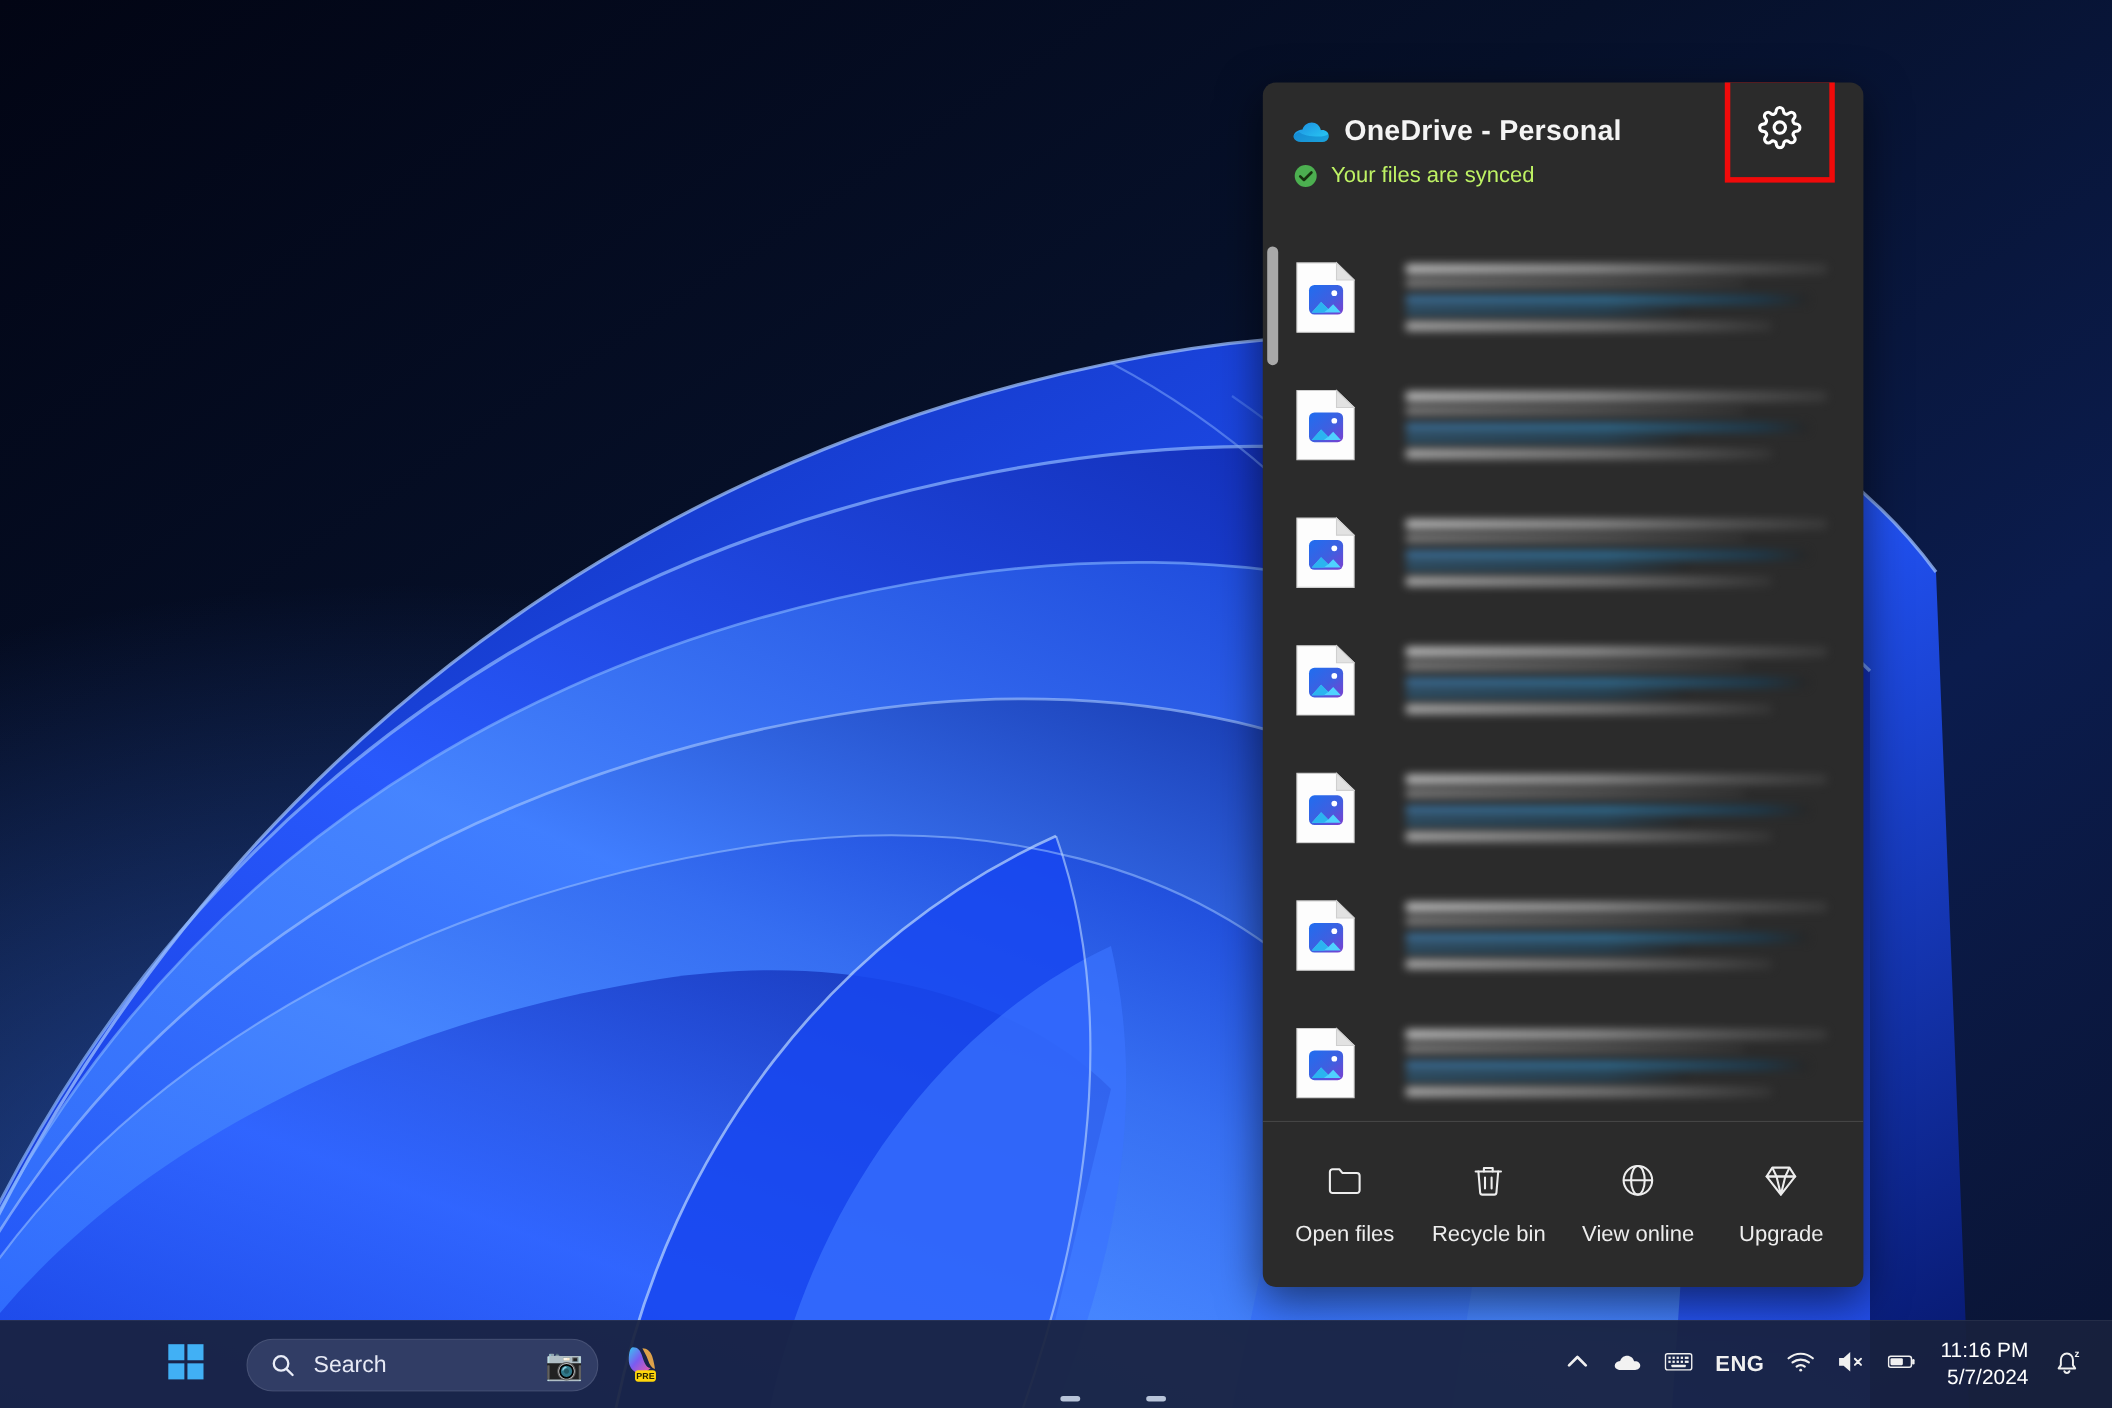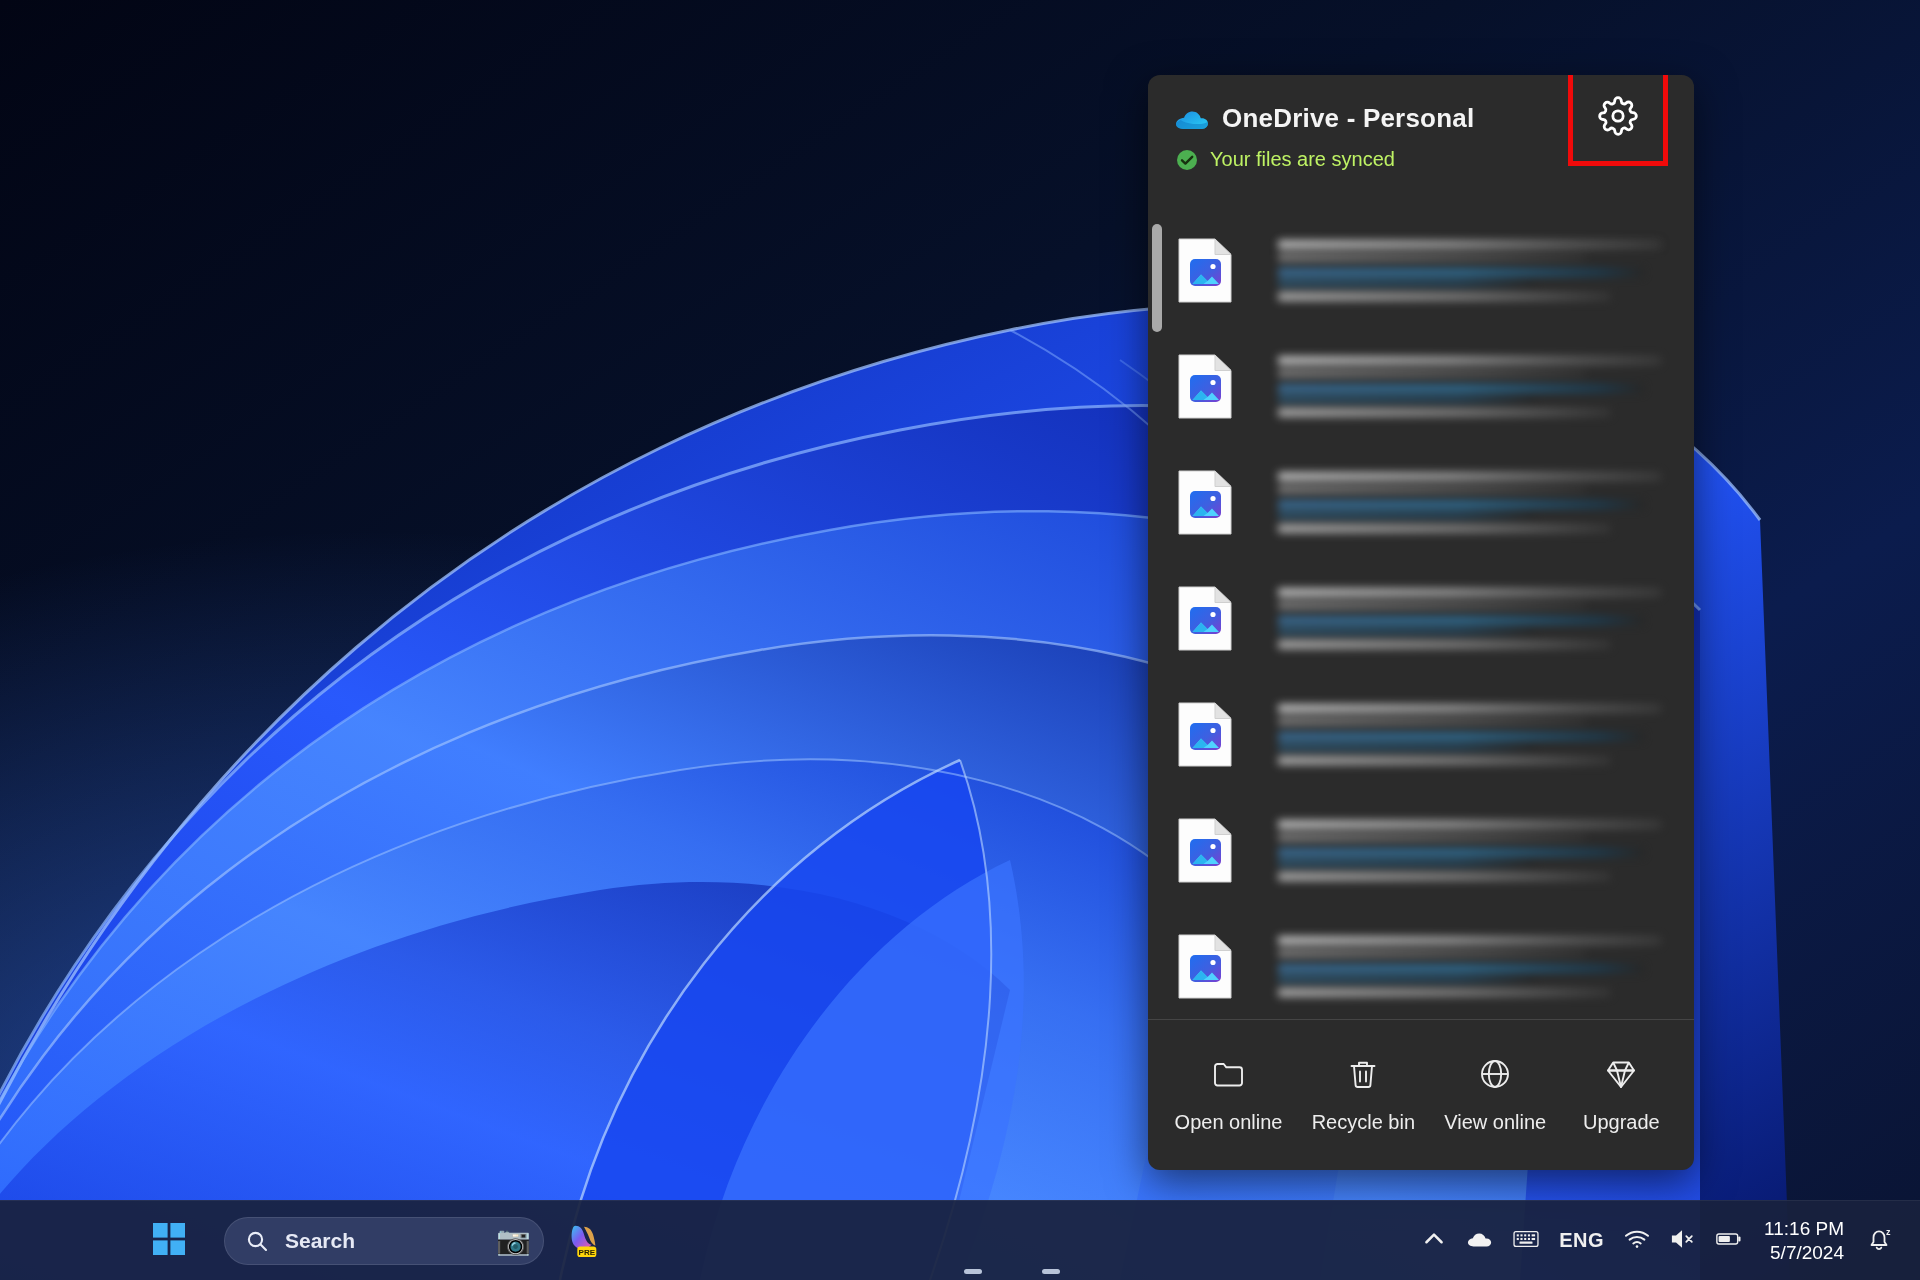--- a/index.html
+++ b/index.html
@@ -93,21 +93,21 @@
   .tb-running::after{
     content:""; position:absolute; bottom:-2px; left:50%; transform:translateX(-50%);
     width:18px; height:5px; border-radius:3px; background:#b8c4d9;
   }
   #start-btn svg{ width:34px; height:34px; }
 
   #searchbox{
     width:320px; height:48px; border-radius:24px;
     background:rgba(70,82,124,.55); border:1px solid rgba(255,255,255,.10);
     display:flex; align-items:center; padding:0 8px 0 20px; margin-left:16px;
-    cursor:pointer; position:relative;font-weight:bold;
+    cursor:pointer; position:relative;
   }
   #searchbox .mag{ width:24px; height:24px; flex:0 0 auto; }
   #search-placeholder{ color:#e6e9f5; font-size:21px; margin-left:16px; flex:1 1 auto; }
   #cam-emoji{ font-size:28px; margin-right:4px; line-height:1; }
 
   #tb-right{
     margin-left:auto; display:flex; align-items:center; gap:0; padding-right:18px;
   }
   .tray-item{
     display:flex; align-items:center; justify-content:center; cursor:pointer;
@@ -405,21 +405,21 @@
       </div>
   </div>
 
   <div id="od-divider"></div>
 
   <div id="od-actions">
       <div class="od-action">
         <span><svg viewBox="0 0 34 34" fill="none" stroke="#ededed" stroke-width="1.9" stroke-linejoin="round">
       <path d="M3 9.5A2.5 2.5 0 0 1 5.5 7h6.2l2.6 3.3h13.2A2.5 2.5 0 0 1 30 12.8V26a2.5 2.5 0 0 1-2.5 2.5h-22A2.5 2.5 0 0 1 3 26z"></path>
           </svg></span>
-        <span class="od-action-label">Open online</span>
+        <span class="od-action-label">Open files</span>
       </div>
       <div class="od-action">
         <span><svg viewBox="0 0 34 34" fill="none" stroke="#ededed" stroke-width="1.9" stroke-linecap="round" stroke-linejoin="round">
       <path d="M5.5 9h23"></path>
             <path d="M13 9V5.8h8V9"></path>
       <path d="M8 9l1.6 19.2a2 2 0 0 0 2 1.8h10.8a2 2 0 0 0 2-1.8L26 9"></path>
       <path d="M14 14.5v10M20 14.5v10"></path>
           </svg></span>
         <span class="od-action-label">Recycle bin</span>
       </div>

